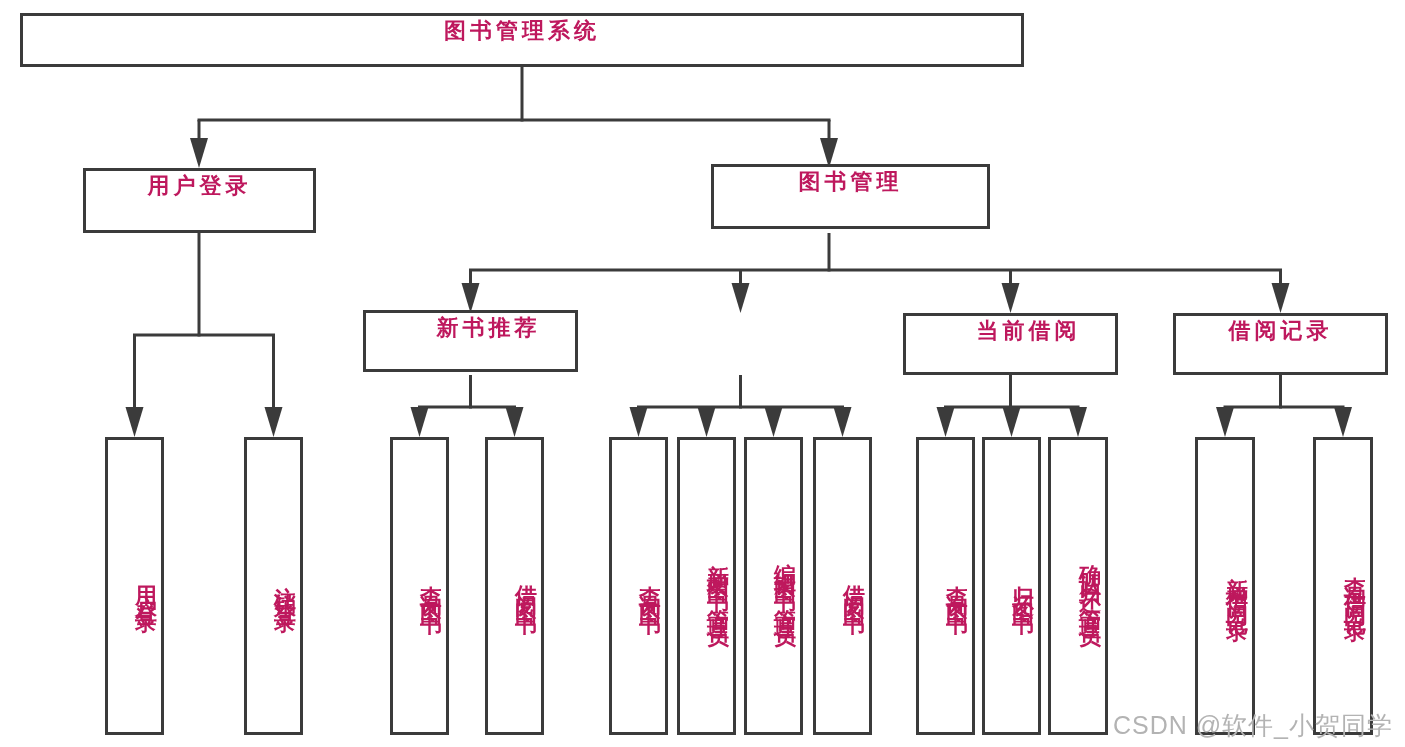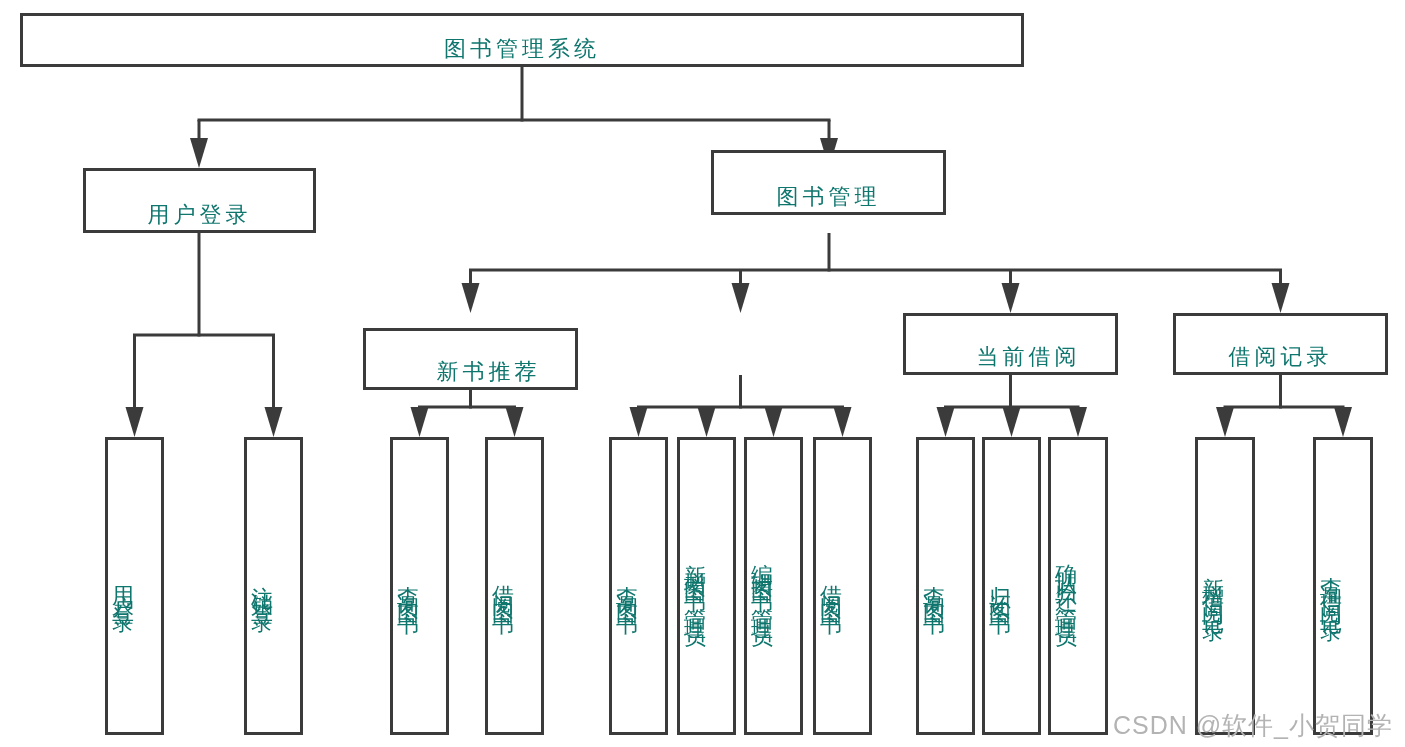--- a/index.html
+++ b/index.html
@@ -22,27 +22,28 @@
     top: 0;
     width: 1405px;
     height: 747px;
   }
   .box {
     position: absolute;
     box-sizing: border-box;
     background: #ffffff;
     border: 3px solid #3b3b3b;
     display: flex;
-    align-items: flex-end;
+    align-items: flex-start;
     justify-content: center;
     font-size: 22px;
     letter-spacing: 4px;
-    color: #0f766e;
+    color: #be185d;
     text-align: center;
     white-space: nowrap;
+    font-weight: bold;
   }
   .box.vbox {
     writing-mode: vertical-rl;
     text-orientation: mixed;
     letter-spacing: 9px;
     white-space: normal;
   }
   .watermark {
     position: absolute;
     right: 12px;
@@ -112,25 +113,25 @@
     </g>
   </svg>
 
   <div class="box" style="left:20px; top:13px; width:1004px; height:54px;">
     <span>图书管理系统</span>
   </div>
 
   <div class="box" style="left:83px; top:168px; width:233px; height:65px;">
     <span>用户登录</span>
   </div>
-  <div class="box" style="left:711px; top:150px; width:235px; height:65px;">
+  <div class="box" style="left:711px; top:164px; width:279px; height:65px;">
     <span>图书管理</span>
   </div>
 
-  <div class="box" style="left:363px; top:328px; width:215px; height:62px;padding-left:36px;">
+  <div class="box" style="left:363px; top:310px; width:215px; height:62px;padding-left:36px;">
     <span>新书推荐</span>
   </div>
   <div class="box" style="left:903px; top:313px; width:215px; height:62px;padding-left:36px;">
     <span>当前借阅</span>
   </div>
   <div class="box" style="left:1173px; top:313px; width:215px; height:62px;">
     <span>借阅记录</span>
   </div>
 
   <div class="box vbox" style="left:105px; top:437px; width:59px; height:298px;">

